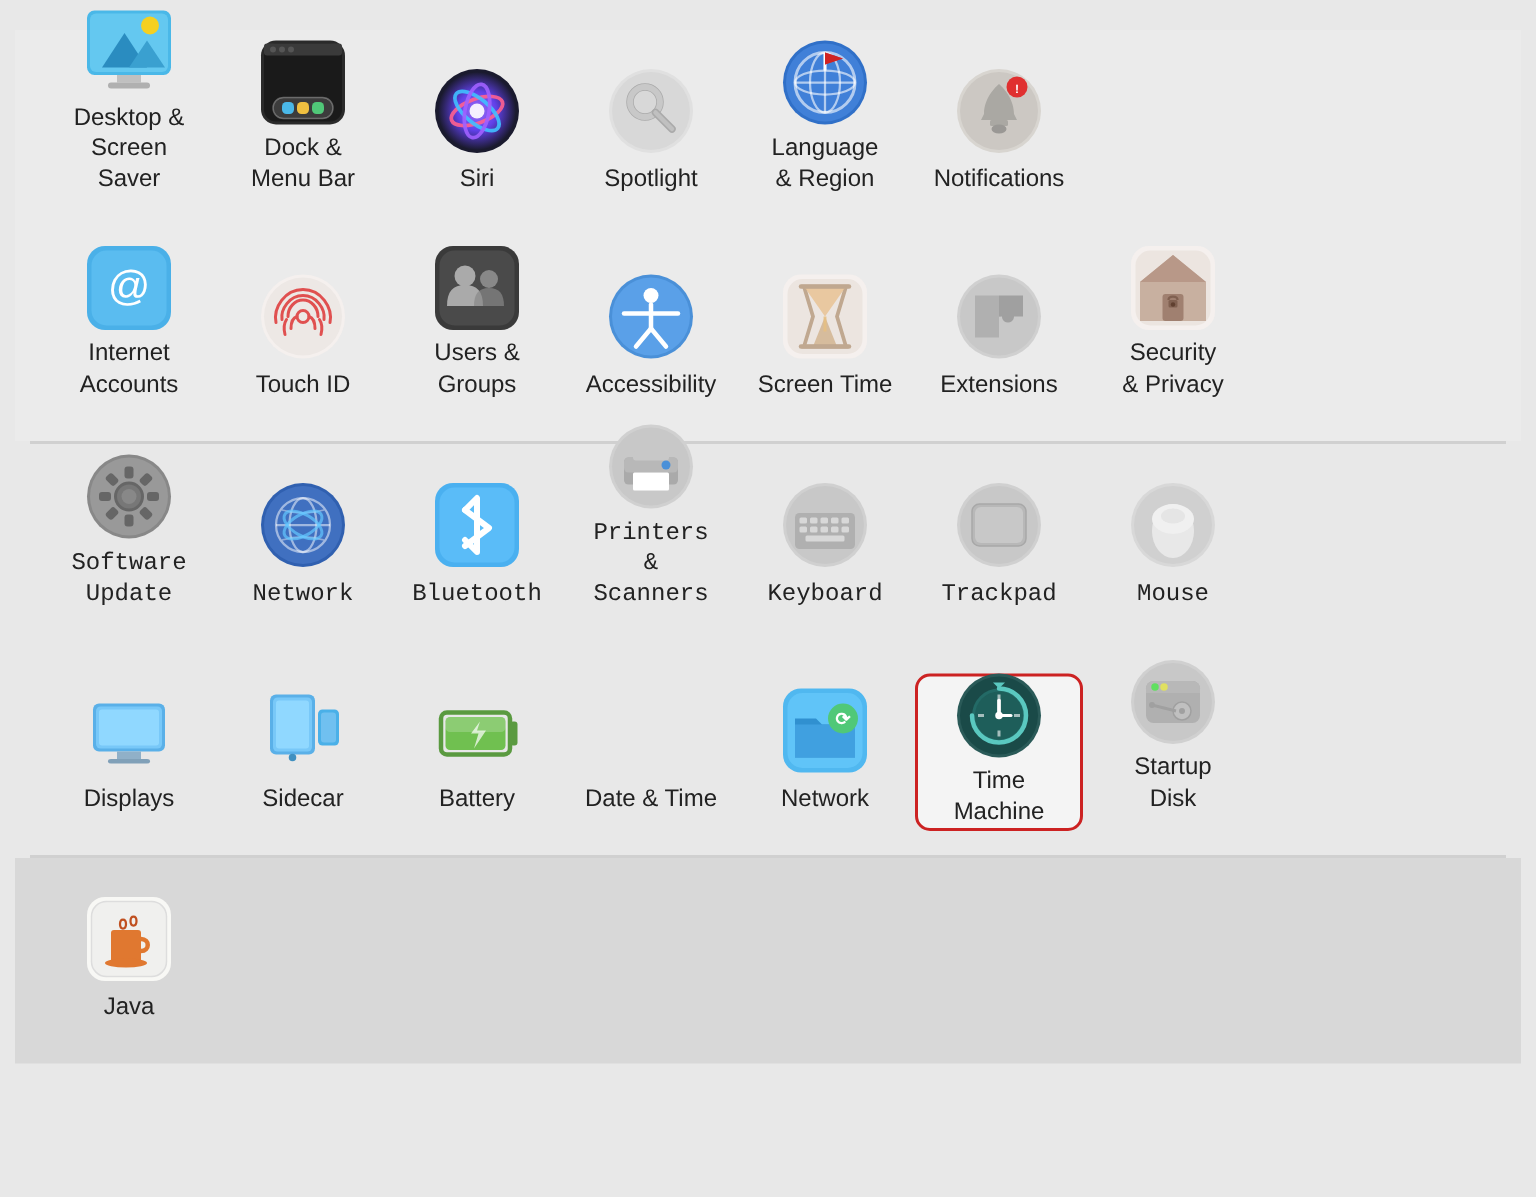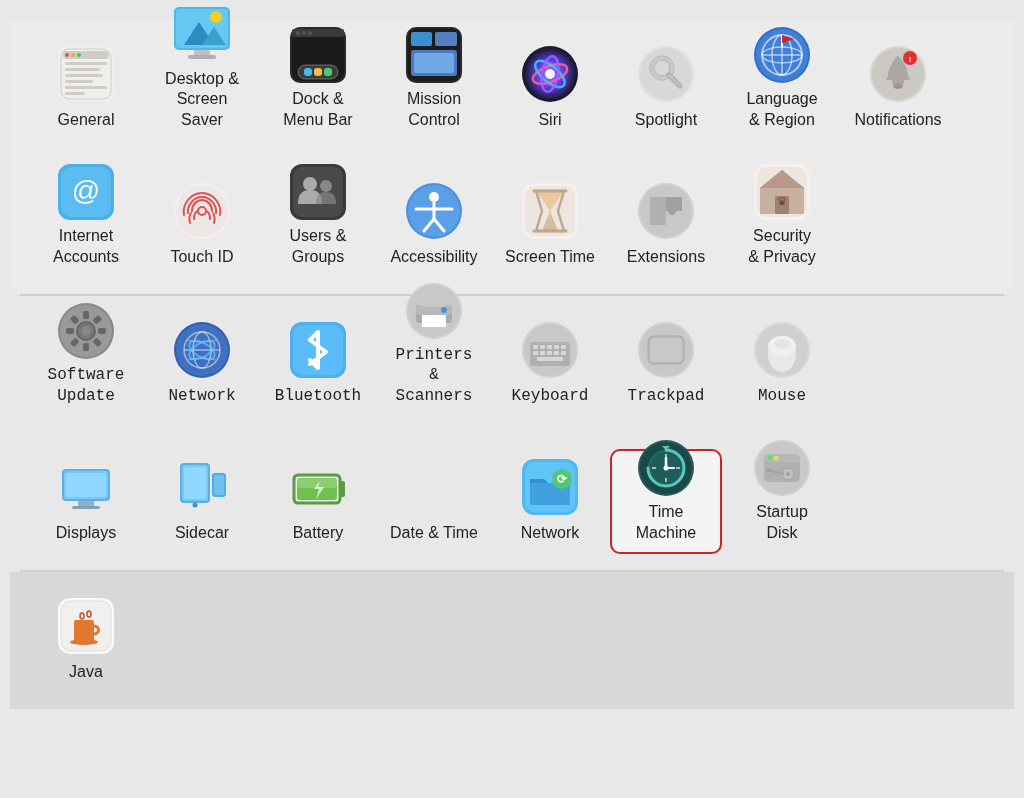--- a/index.html
+++ b/index.html
@@ -37,20 +37,21 @@
       height: 105px;
       padding: 6px 8px 8px;
       cursor: pointer;
       border-radius: 8px;
       border: 2px solid transparent;
     }
     .item.selected {
       border: 2.5px solid #cc2222;
       background: rgba(255,255,255,0.5);
       border-radius: 10px;
+      justify-content: center;
     }
     .item-icon {
       width: 60px;
       height: 60px;
       display: flex;
       align-items: center;
       justify-content: center;
       margin-bottom: 6px;
     }
     .item-label {
@@ -63,39 +64,20 @@
     
     svg { overflow: visible; }
   </style>
 </head>
 <body>
 
 <div class="main-container">
 
   <div class="section">
 
-    <div class="item">
-      <div class="item-icon">
-        <svg width="56" height="56" viewBox="0 0 56 56">
-          <rect width="56" height="56" rx="10" fill="#f0efeb"></rect>
-          <rect x="3" y="3" width="50" height="50" rx="8" fill="none" stroke="#ccc" stroke-width="1"></rect>
-          <rect x="5" y="5" width="46" height="8" rx="3" fill="#d0cdc8"></rect>
-          <circle cx="9" cy="9" r="2" fill="#e05050"></circle>
-          <circle cx="15" cy="9" r="2" fill="#e0b030"></circle>
-          <circle cx="21" cy="9" r="2" fill="#50c050"></circle>
-          <rect x="7" y="16" width="42" height="3" rx="1.5" fill="#d0cdc8"></rect>
-          <rect x="7" y="22" width="35" height="3" rx="1.5" fill="#d0cdc8"></rect>
-          <rect x="7" y="28" width="38" height="3" rx="1.5" fill="#d0cdc8"></rect>
-          <rect x="7" y="34" width="28" height="3" rx="1.5" fill="#d0cdc8"></rect>
-          <rect x="7" y="40" width="42" height="3" rx="1.5" fill="#d0cdc8"></rect>
-          <rect x="7" y="46" width="20" height="3" rx="1.5" fill="#d0cdc8"></rect>
-        </svg>
-      </div>
-      <span class="item-label">General</span>
-    </div>
 
     <div class="item">
       <div class="item-icon">
         <svg width="56" height="56" viewBox="0 0 56 56">
           <rect width="56" height="43" rx="5" fill="#4ab8e8"></rect>
           <rect x="2" y="2" width="52" height="39" rx="4" fill="#64c8f0"></rect>
 
           <polygon points="10,38 25,15 40,38" fill="#2a8cc0"></polygon>
           <polygon points="28,38 40,20 52,38" fill="#3aa0d0"></polygon>
 
@@ -121,35 +103,20 @@
 
           <rect x="8" y="38" width="40" height="14" rx="7" fill="rgba(255,255,255,0.15)" stroke="rgba(255,255,255,0.3)" stroke-width="1"></rect>
           <rect x="14" y="41" width="8" height="8" rx="3" fill="#4ab8e8"></rect>
           <rect x="24" y="41" width="8" height="8" rx="3" fill="#f0c040"></rect>
           <rect x="34" y="41" width="8" height="8" rx="3" fill="#50c878"></rect>
         </svg>
       </div>
       <span class="item-label">Dock &amp;<br>Menu Bar</span>
     </div>
 
-    <div class="item">
-      <div class="item-icon">
-        <svg width="56" height="56" viewBox="0 0 56 56">
-          <rect width="56" height="56" rx="10" fill="#2a2a2a"></rect>
-          <rect x="2" y="2" width="52" height="52" rx="8" fill="#1c1c1c"></rect>
-
-          <rect x="5" y="5" width="21" height="14" rx="2" fill="#3a8fd0"></rect>
-          <rect x="29" y="5" width="22" height="14" rx="2" fill="#5080c0"></rect>
-
-          <rect x="5" y="23" width="46" height="26" rx="3" fill="#4a7ac0"></rect>
-          <rect x="8" y="26" width="40" height="20" rx="2" fill="#70a8e8"></rect>
-        </svg>
-      </div>
-      <span class="item-label">Mission<br>Control</span>
-    </div>
 
     <div class="item">
       <div class="item-icon">
         <svg width="56" height="56" viewBox="0 0 56 56">
           <circle cx="28" cy="28" r="28" fill="#1a1a2e"></circle>
           <defs>
             <radialGradient id="siriGrad" cx="50%" cy="50%" r="50%">
               <stop offset="0%" stop-color="#a070f8"></stop>
               <stop offset="50%" stop-color="#6040e8"></stop>
               <stop offset="100%" stop-color="#1a1a2e"></stop>

